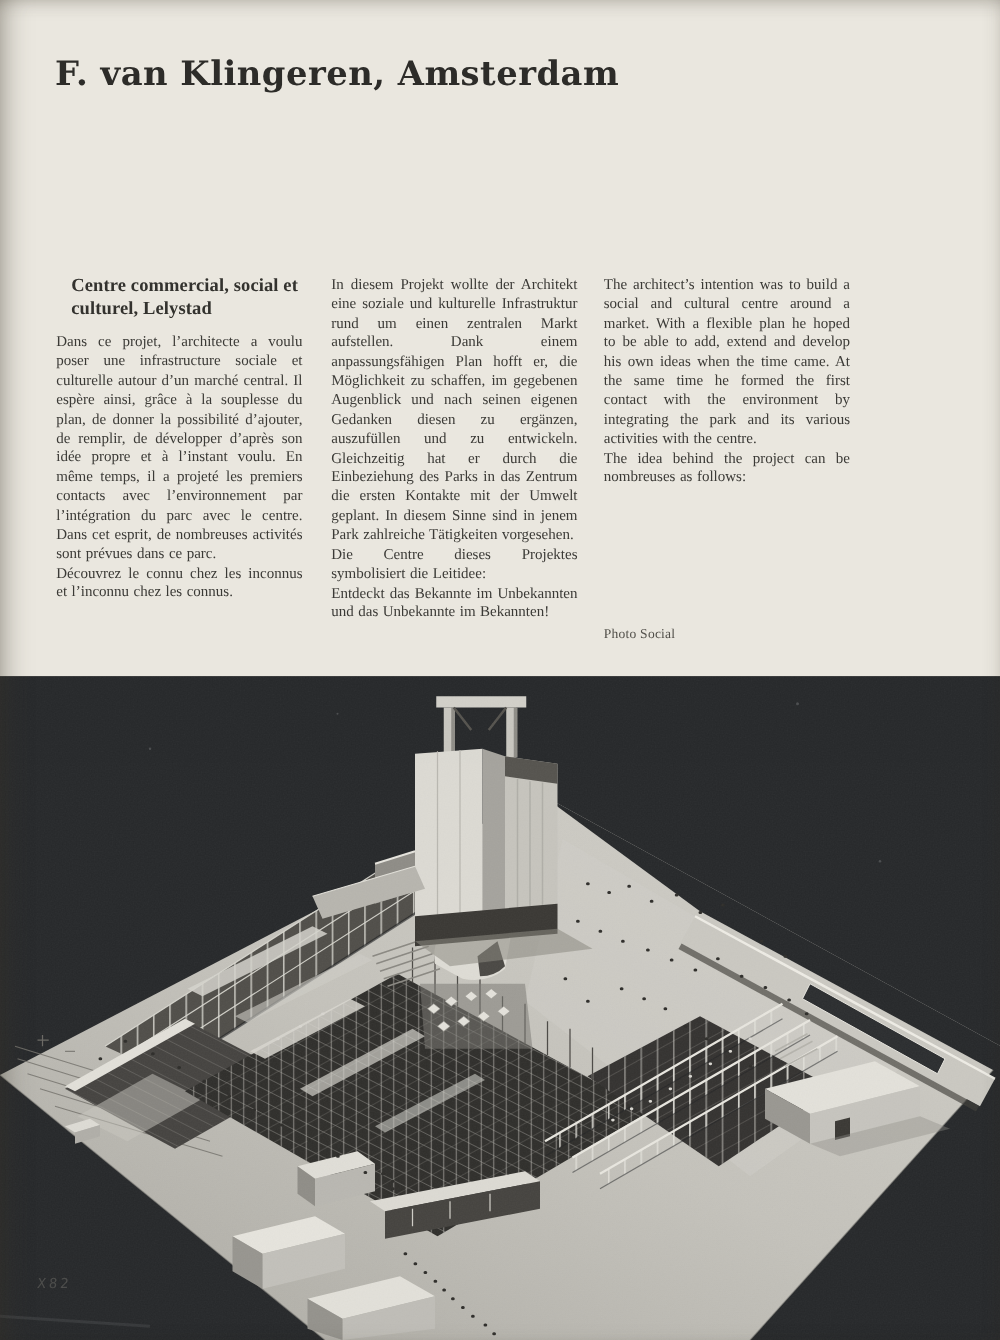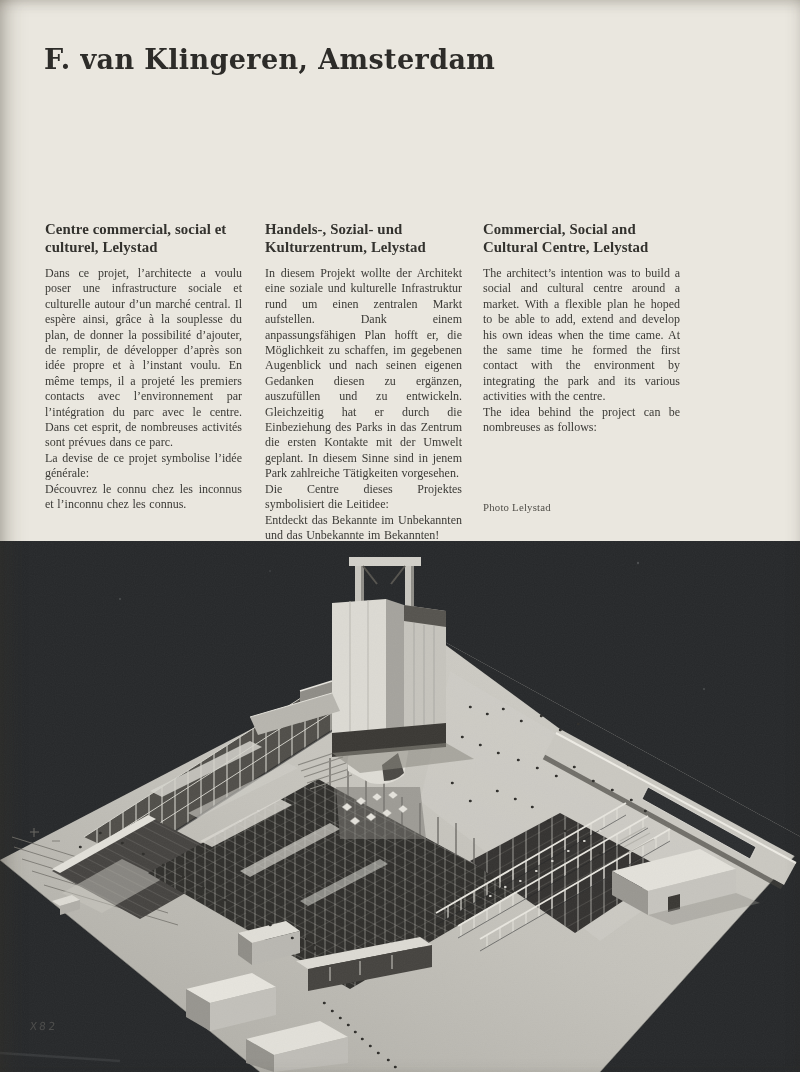--- a/index.html
+++ b/index.html
@@ -19,21 +19,21 @@
                inset -10px 0 18px -14px rgba(60,54,42,.30),
                inset 0 12px 16px -12px rgba(60,54,42,.28);
   }
   .title{
     position:absolute;left:44px;top:44px;margin:0;
     font-family:"DejaVu Serif", serif;font-weight:700;
     font-size:27px;letter-spacing:.4px;color:var(--ink);
   }
   .col{position:absolute;top:220px;width:197px;color:var(--body-ink);}
   .col h2{
-    margin:0 0 10px 0;font-size:14.8px;line-height:18px;font-weight:700;
+    margin:0 0 10px 12px;font-size:14.8px;line-height:18px;font-weight:700;
     color:#33322e;letter-spacing:.1px;
   }
   .col p{margin:0;font-size:12px;line-height:15.4px;text-align:justify;word-spacing:.6px;}
   .c1{left:45px}.c2{left:265px}.c3{left:483px}
   .credit{position:absolute;left:483px;top:501px;font-size:10.8px;color:#514f49;letter-spacing:.2px;}
   .photo{position:absolute;left:0;top:541px;width:800px;height:531px;background:var(--photo-bg);}
   .photo svg{display:block;width:800px;height:531px;}
   .corner-mark{
     position:absolute;left:30px;top:479px;font-size:11px;
     font-family:"DejaVu Sans Mono", monospace;
@@ -43,38 +43,35 @@
 </head>
 <body>
 
 <div class="page">
 
   <h1 class="title">F. van Klingeren, Amsterdam</h1>
 
   <div class="col c1">
     <h2>Centre commercial, social et culturel, Lelystad</h2>
     <p>Dans ce projet, l’architecte a voulu poser une infrastructure sociale et culturelle autour d’un marché central. Il espère ainsi, grâce à la souplesse du plan, de donner la possibilité d’ajouter, de remplir, de développer d’après son idée propre et à l’instant voulu. En même temps, il a projeté les premiers contacts avec l’environnement par l’intégration du parc avec le centre. Dans cet esprit, de nombreuses activités sont prévues dans ce parc.</p>
-    <p>La devise de ce projet symbolise l’idée générale:</p>
     <p>Découvrez le connu chez les inconnus et l’inconnu chez les connus.</p>
   </div>
 
   <div class="col c2">
-    <h2>Handels-, Sozial- und Kulturzentrum, Lelystad</h2>
     <p>In diesem Projekt wollte der Architekt eine soziale und kulturelle Infrastruktur rund um einen zentralen Markt aufstellen. Dank einem anpassungsfähigen Plan hofft er, die Möglichkeit zu schaffen, im gegebenen Augenblick und nach seinen eigenen Gedanken diesen zu ergänzen, auszufüllen und zu entwickeln. Gleichzeitig hat er durch die Einbeziehung des Parks in das Zentrum die ersten Kontakte mit der Umwelt geplant. In diesem Sinne sind in jenem Park zahlreiche Tätigkeiten vorgesehen.</p>
     <p>Die Centre dieses Projektes symbolisiert die Leitidee:</p>
     <p>Entdeckt das Bekannte im Unbekannten und das Unbekannte im Bekannten!</p>
   </div>
 
   <div class="col c3">
-    <h2>Commercial, Social and Cultural Centre, Lelystad</h2>
     <p>The architect’s intention was to build a social and cultural centre around a market. With a flexible plan he hoped to be able to add, extend and develop his own ideas when the time came. At the same time he formed the first contact with the environment by integrating the park and its various activities with the centre.</p>
     <p>The idea behind the project can be nombreuses as follows:</p>
   </div>
 
-  <div class="credit">Photo Lelystad</div>
+  <div class="credit">Photo Social</div>
 
   <div class="photo">
     <svg viewBox="0 0 800 531">
       <defs>
         <linearGradient id="plateG" x1="1" y1="0" x2="0.1" y2="1">
           <stop offset="0" stop-color="#d2d0c9"></stop>
           <stop offset="0.55" stop-color="#c4c2bb"></stop>
           <stop offset="1" stop-color="#aeaca5"></stop>
         </linearGradient>
         <pattern id="pGridA" width="9" height="9" patternUnits="userSpaceOnUse" patternTransform="rotate(27)">

